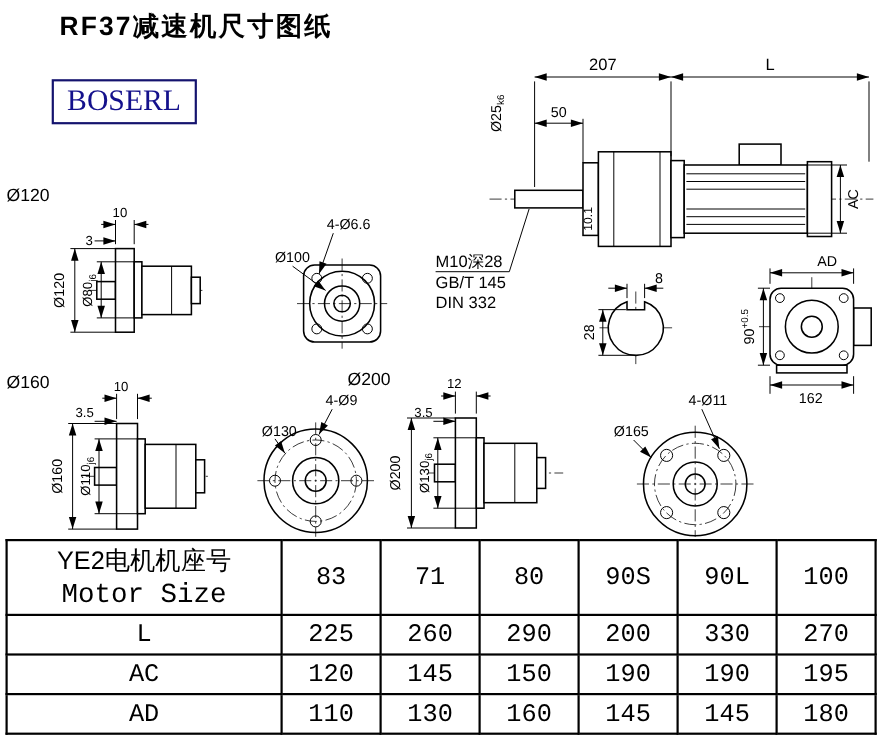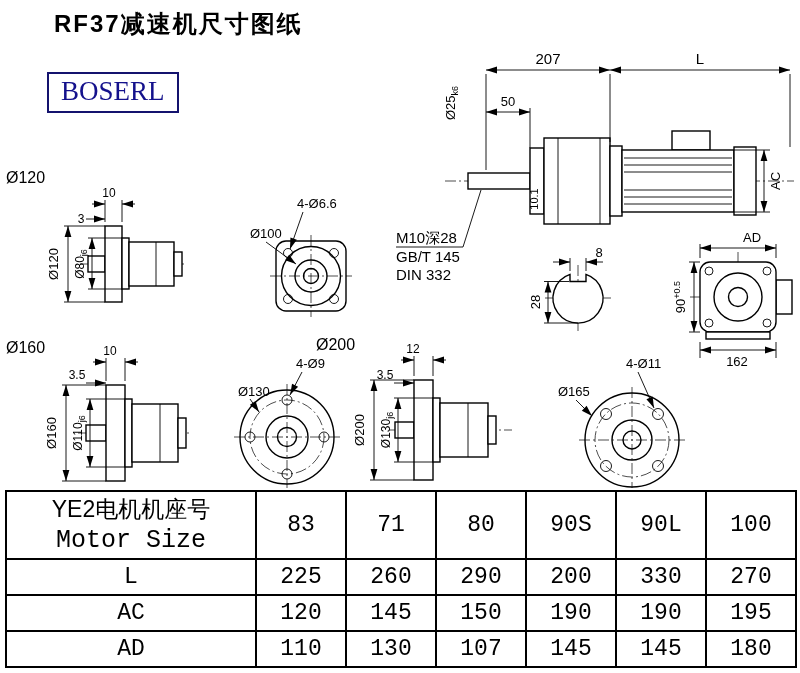--- a/index.html
+++ b/index.html
@@ -315,21 +315,21 @@
           <td>145</td>
           <td>150</td>
           <td>190</td>
           <td>190</td>
           <td>195</td>
         </tr>
         <tr class="row">
           <td>AD</td>
           <td>110</td>
           <td>130</td>
-          <td>107</td>
+          <td>160</td>
           <td>145</td>
           <td>145</td>
           <td>180</td>
         </tr>
       </tbody>
     </table>
   </div>
 
 </div>
 

